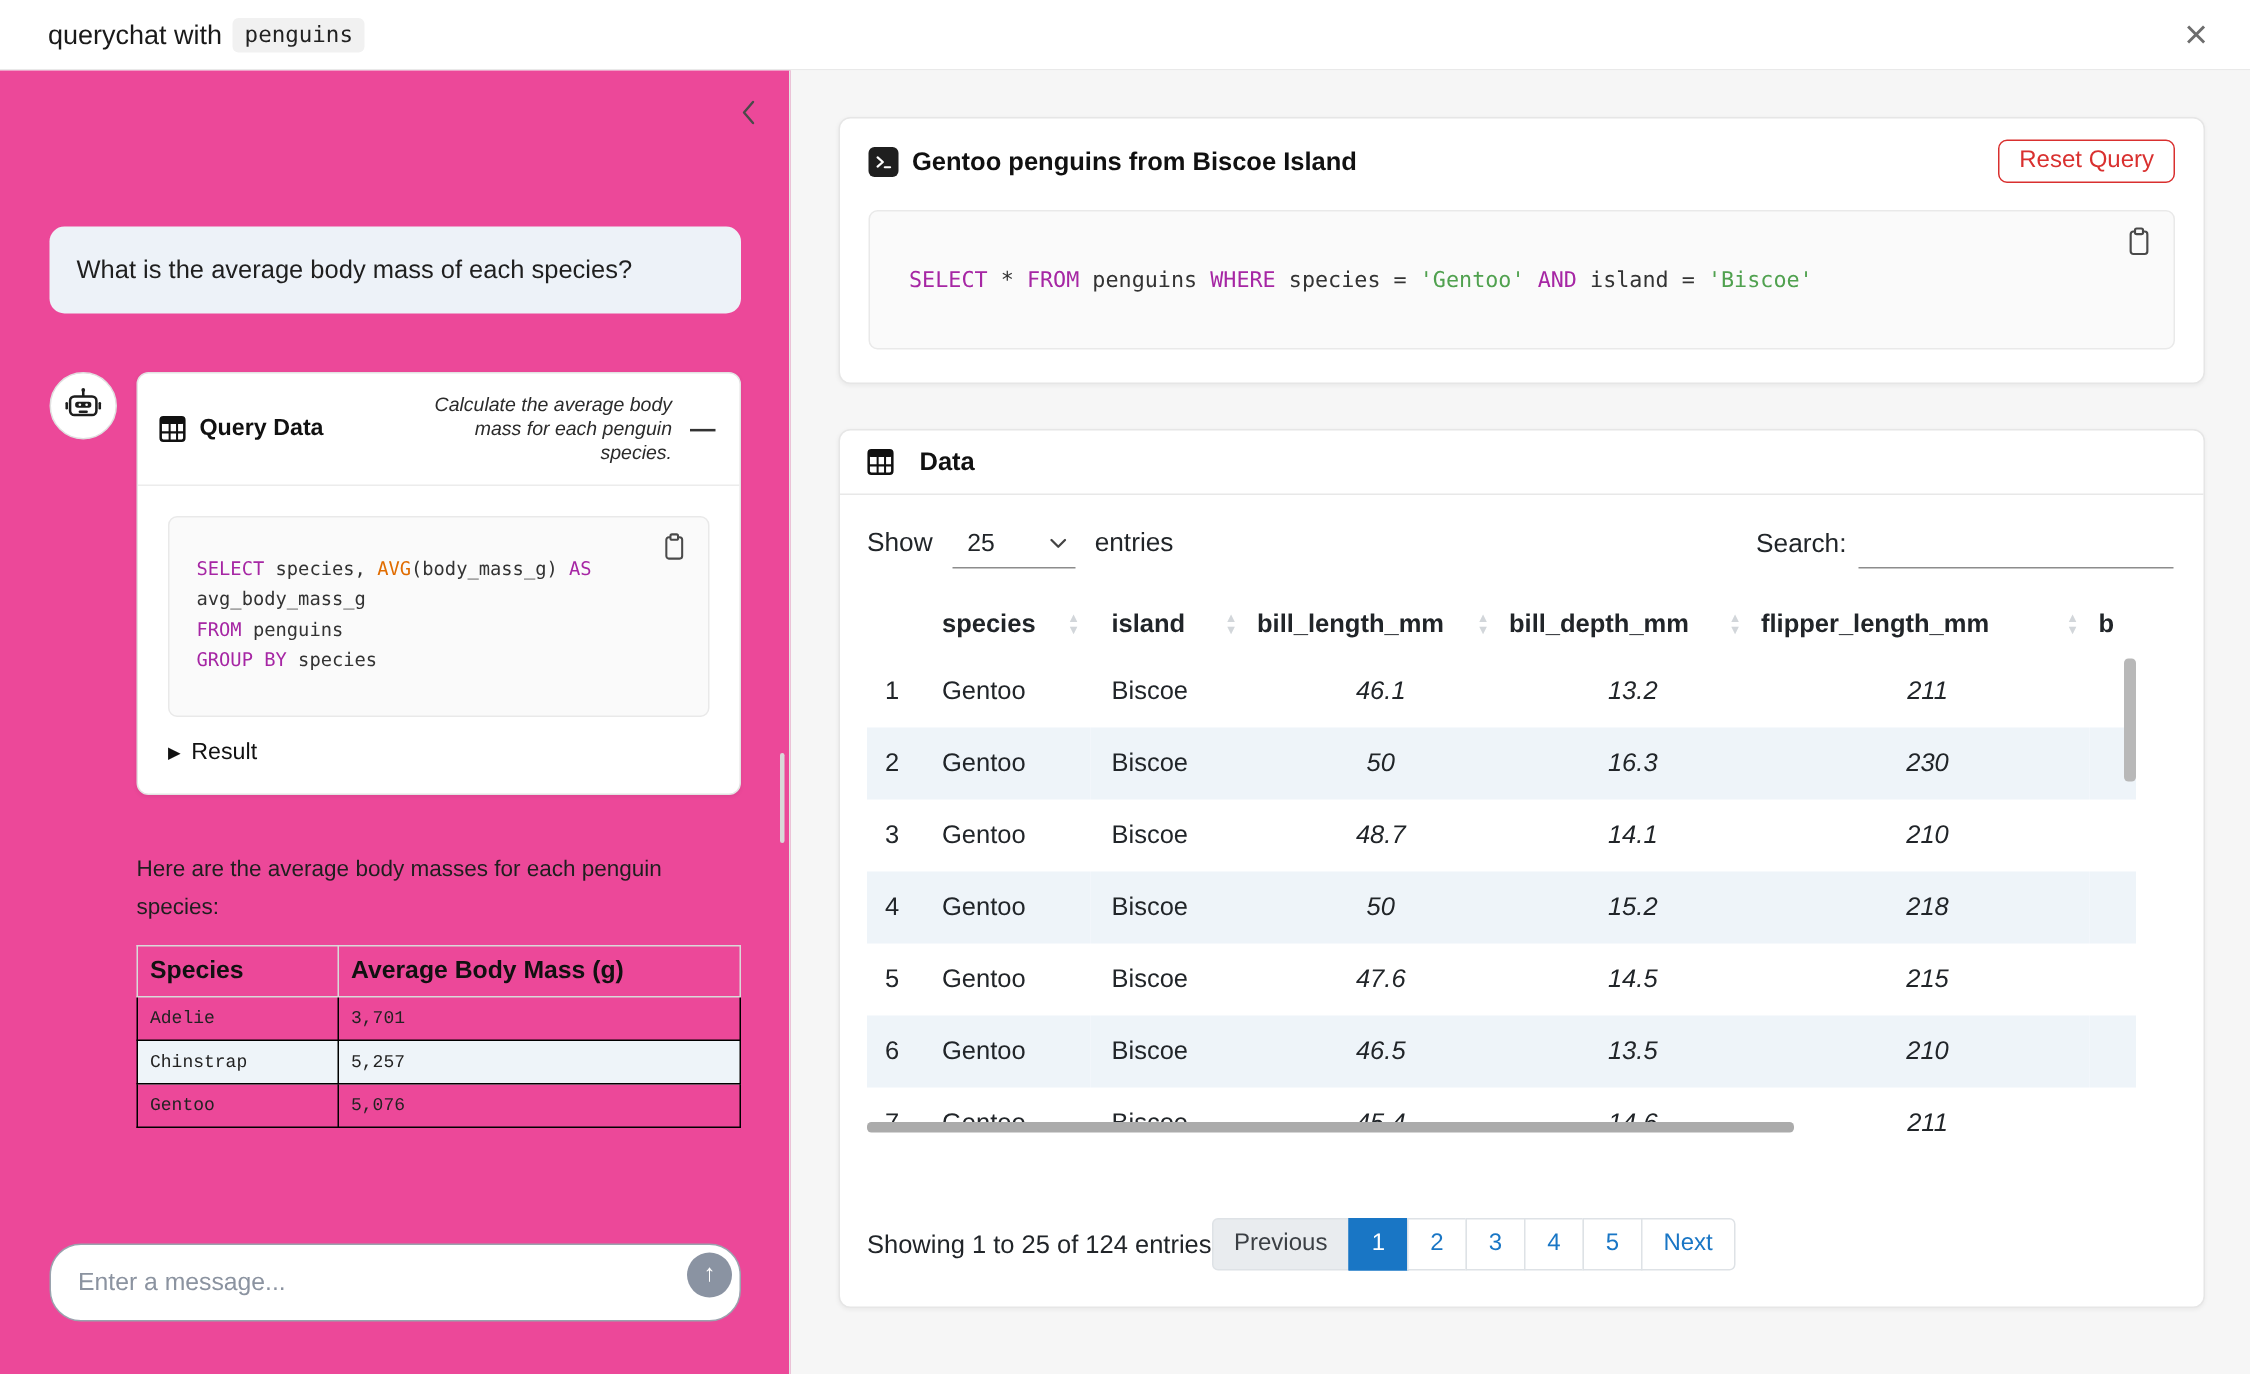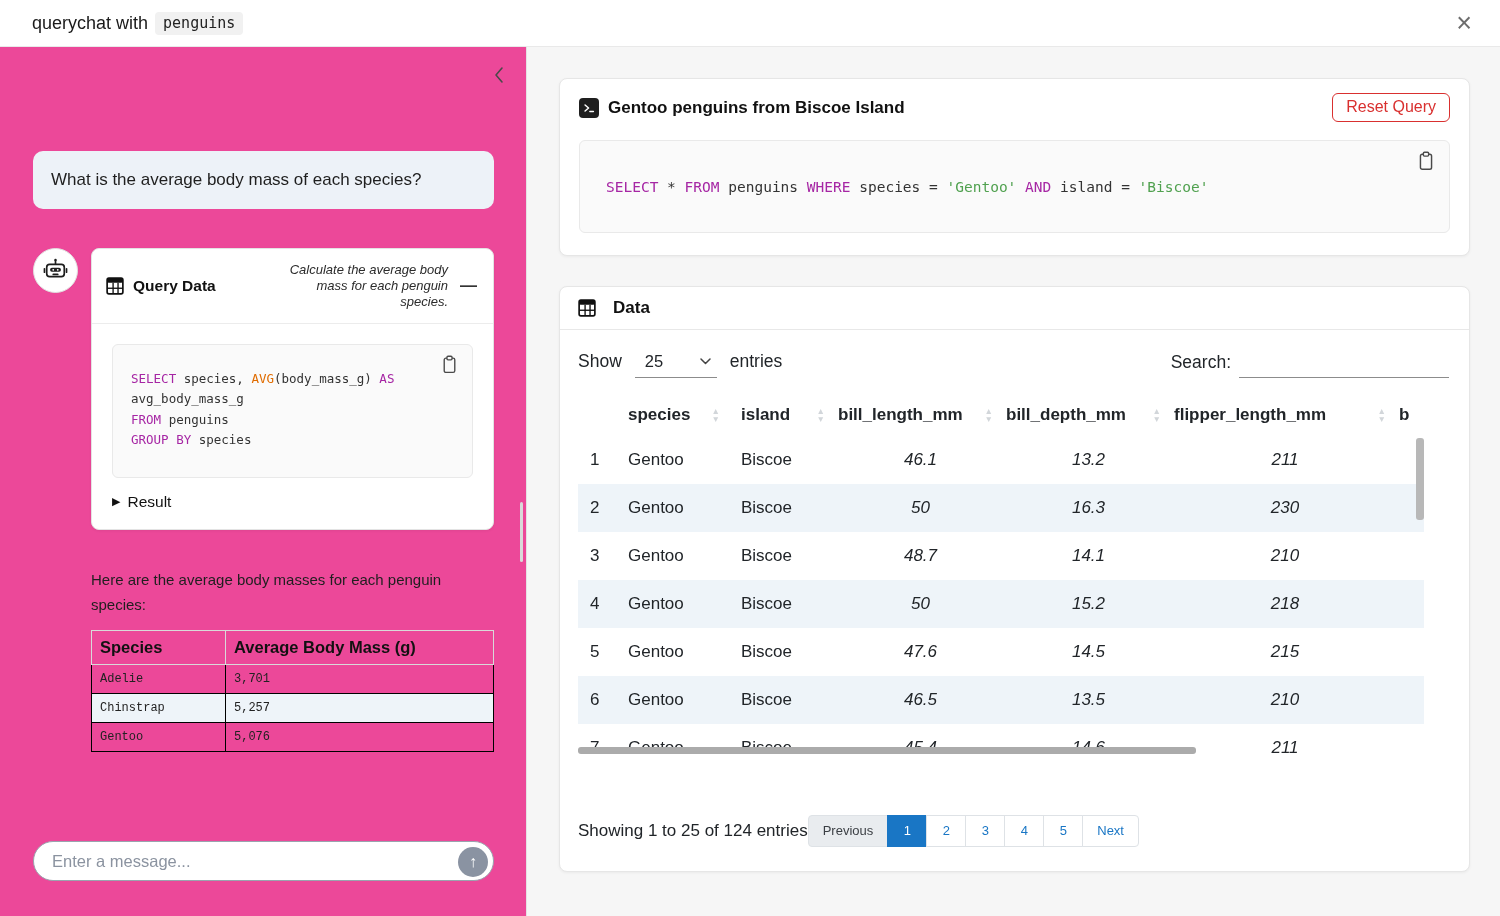--- a/index.html
+++ b/index.html
@@ -64,21 +64,21 @@
 
   .mini-table { border-collapse:collapse; margin-top:13px; width:100%; }
   .mini-table th { font-size:16.5px; font-weight:bold; text-align:left;
     border:1px solid #d9d9d9; padding:7px 10px 7px 8px; color:#111; }
   .mini-table td { font-family:Liberation Mono, monospace; font-size:12px;
     border:1px solid #000000; padding:7px 10px 7px 8px; color:#222; }
   .mini-table .col-species { width:134px; }
   .mini-table tr.stripe { background:#eef4f9; }
 
   .chat-input-row { margin-top:auto; position:relative; }
-  .chat-input { width:100%; height:40px; border:1px solid #9aa3ae; border-radius:21px;
+  .chat-input { width:100%; height:52px; border:1px solid #9aa3ae; border-radius:21px;
     padding:0 48px 0 18px; font-size:16.5px; color:#333; outline:none; font-family:inherit; background:#fff; }
   .chat-input::placeholder { color:#8b93a0; }
   .send-btn { position:absolute; right:6px; top:6px; width:30px; height:30px; border-radius:50%;
     background:#8a93a2; border:none; color:#fff; font-size:16px; font-weight:bold; cursor:pointer;
     display:flex; align-items:center; justify-content:center; font-family:inherit; }
 
   
   .content { flex:1; background:#f6f6f6; padding:31px 30px 30px 32px; overflow:hidden; }
   .card { background:#fff; border:1px solid #e6e6e6; border-radius:8px; box-shadow:0 1px 3px rgba(0,0,0,.05); }
 
@@ -118,21 +118,21 @@
 
   .hscrollbar { position:absolute; left:0; bottom:6px; width:618px; height:7px;
     background:#ababab; border-radius:3px; }
   .vscrollbar { position:absolute; left:838px; top:44px; width:8px; height:82px;
     background:#b8b8b8; border-radius:3px; }
 
   .dt-footer { margin-top:auto; display:flex; align-items:center;
     padding:0 20px 24px 18px; }
   .dt-info { font-size:17px; color:#212529; }
   .paginate { display:flex; }
-  .page-btn { border:1px solid #dee2e6; background:#fff; color:#1976c5; font-size:13px;
+  .page-btn { border:1px solid #dee2e6; background:#fff; color:#1976c5; font-size:16px;
     padding:7px 14px 8px; margin-left:-1px; cursor:pointer; min-width:40px; text-align:center; font-family:inherit; }
   .page-btn:first-child { border-radius:4px 0 0 4px; margin-left:0; }
   .page-btn:last-child { border-radius:0 4px 4px 0; }
   .page-btn.disabled { background:#e9ecef; color:#3b3f44; cursor:default; }
   .page-btn.active { background:#1976c5; border-color:#1976c5; color:#fff; }
 
   svg { display:block; }
 </style>
 </head>
 <body>

